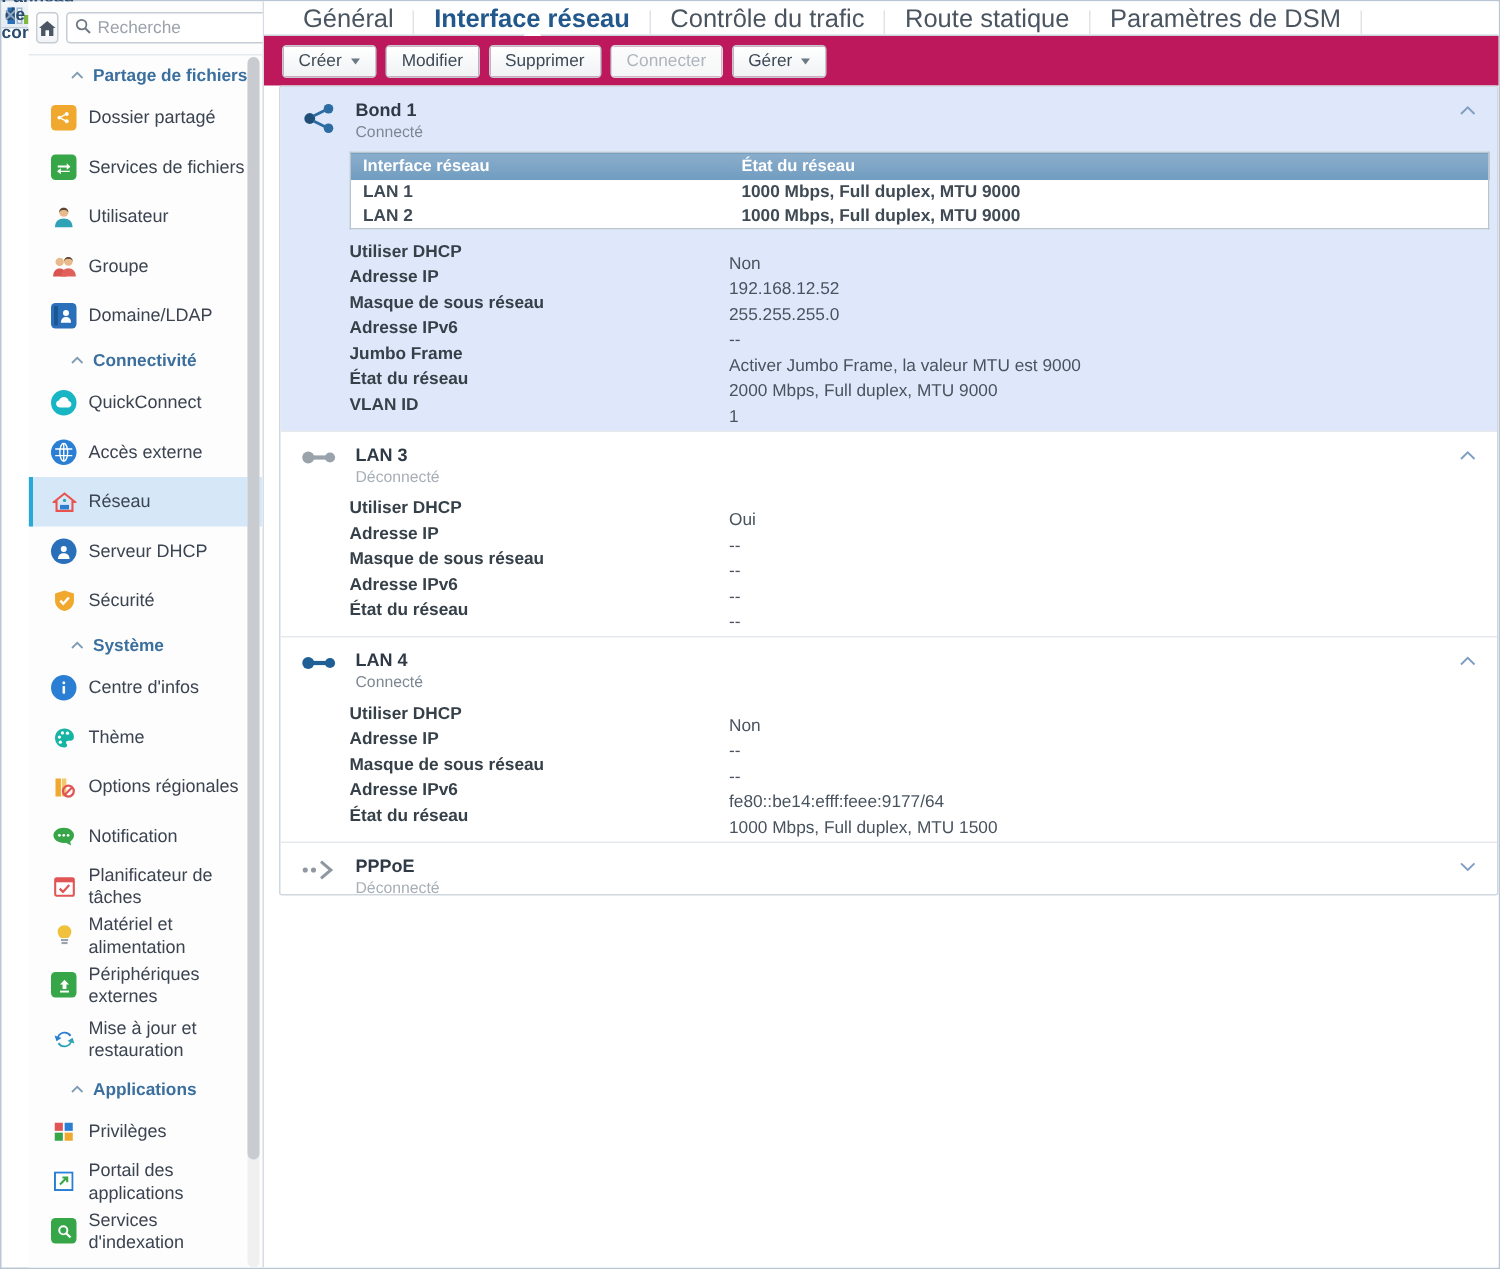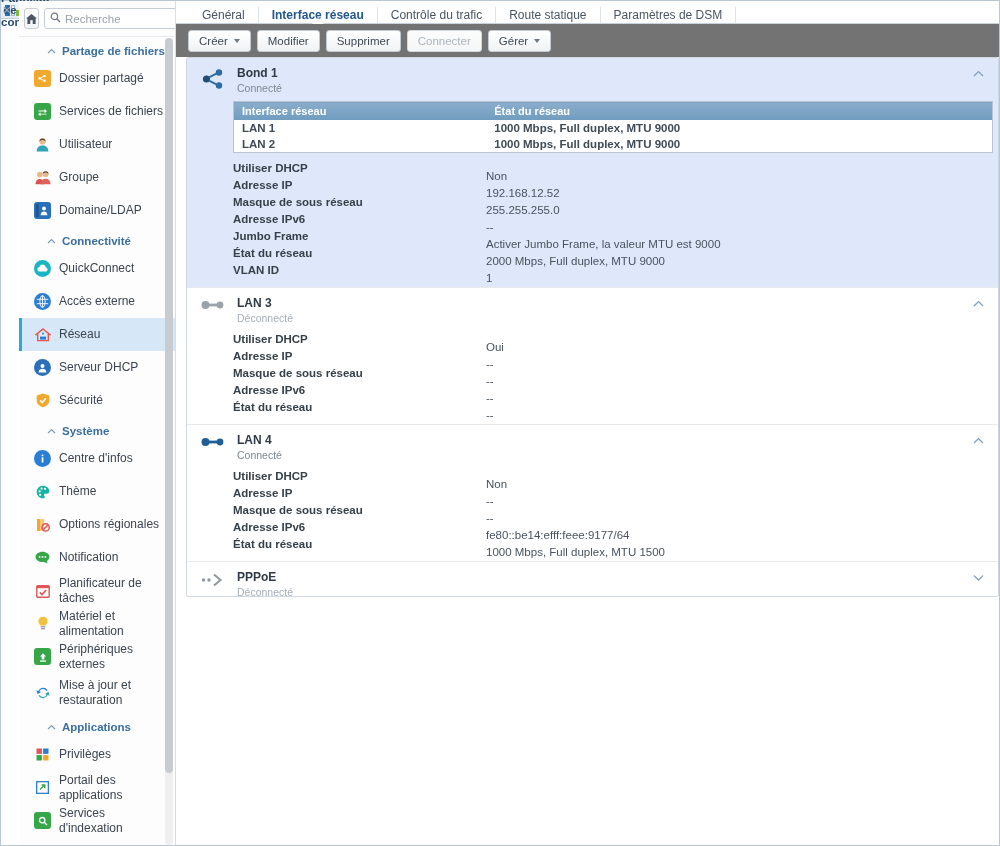--- a/index.html
+++ b/index.html
@@ -131,22 +131,22 @@
   #content { flex: 1; display: flex; flex-direction: column; min-width: 0; background: #fff; }
 
   #tabs {
     height: 23px; flex: 0 0 23px;
     display: flex; align-items: stretch;
     border-bottom: 1px solid #c9d2da;
     padding-left: 12px; padding-top: 6px;
     background: #fff;
   }
   .tab {
-    padding: 0 13px; font-size: 12px; color: #4a5560;
-    display: flex; align-items: center;
+    padding: 0 13px; font-size: 17px; color: #4a5560;
+    display: flex; align-items: flex-end;
     border-right: 1px solid #dfe4e9;
     position: relative; white-space: nowrap;
   }
   .tab:first-child { border-left: 1px solid transparent; }
   .tab.active { font-weight: bold; color: #23588c; }
   #tab-arrow {
     position: absolute; width: 0; height: 0;
     border-left: 6px solid transparent; border-right: 6px solid transparent;
     border-bottom: 6px solid #fff;
     bottom: -1px; left: 50%; margin-left: -6px;
@@ -154,21 +154,21 @@
   #tab-arrow::after {
     content: ''; position: absolute; left: -6px; top: 0;
     border-left: 6px solid transparent; border-right: 6px solid transparent;
     border-bottom: 6px solid #c9d2da; z-index: -1;
   }
 
   #toolbar {
     height: 33px; flex: 0 0 33px;
     display: flex; align-items: center; gap: 6px;
     padding: 0 0 0 12px;
-    background: #737373;
+    background: #be185d;
   }
   .tbtn {
     height: 22px; padding: 0 10px;
     border: 1px solid #c3c9d0; border-radius: 3px;
     background: linear-gradient(#ffffff,#f0f2f4);
     font-size: 11.5px; color: #3e4a56;
     display: flex; align-items: center; gap: 6px;
     white-space: nowrap;
   }
   .tbtn.disabled { color: #aeb5bd; background: linear-gradient(#fcfcfc,#f5f6f7); border-color: #d4d9de; }

